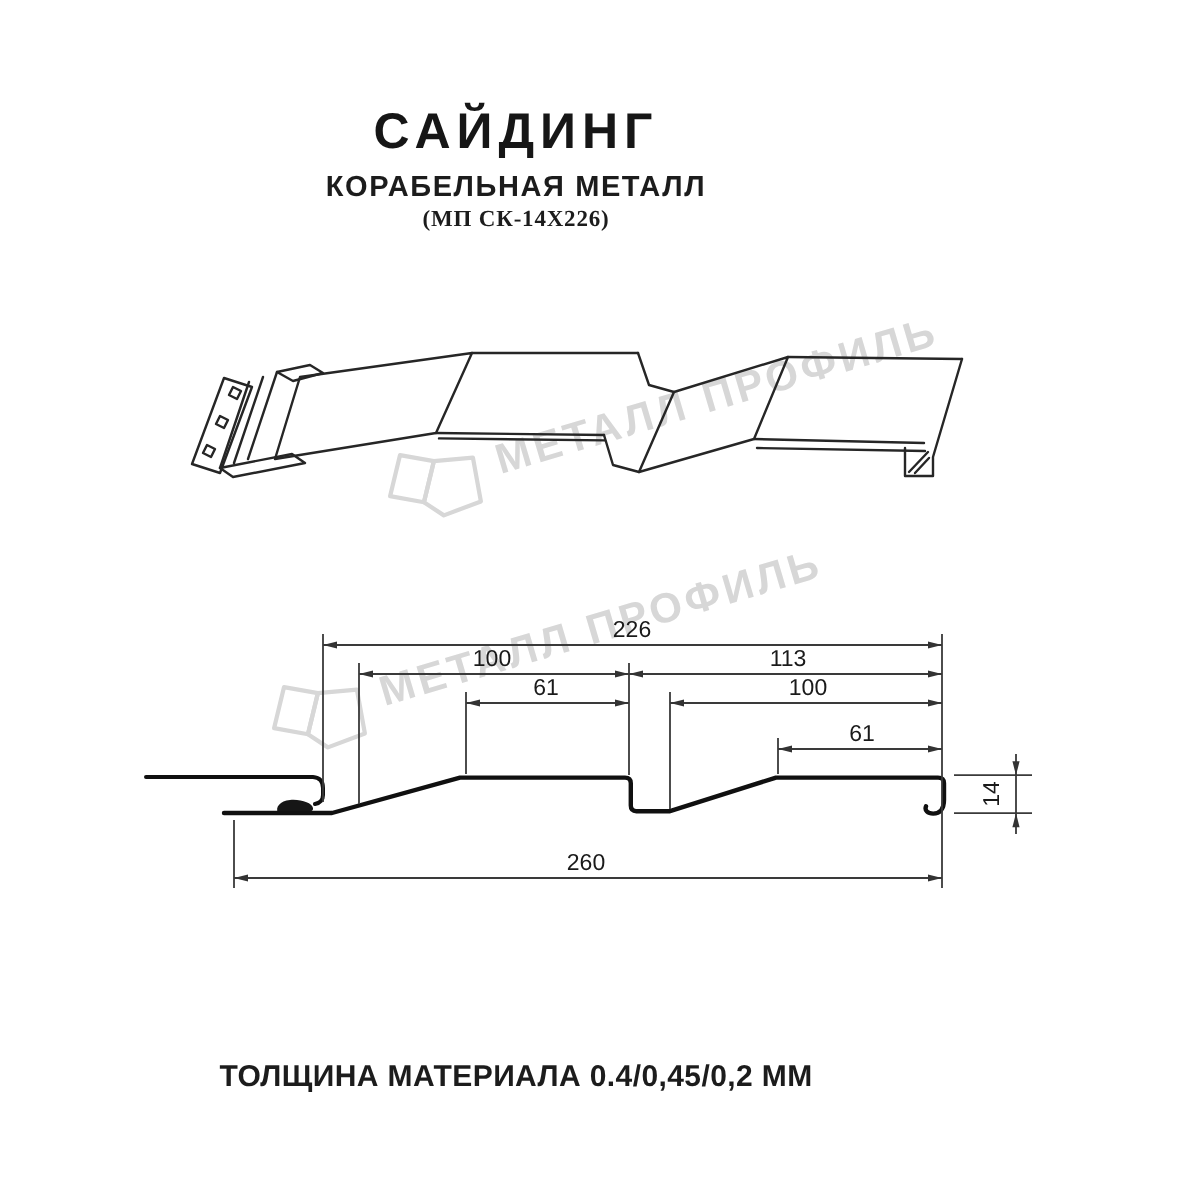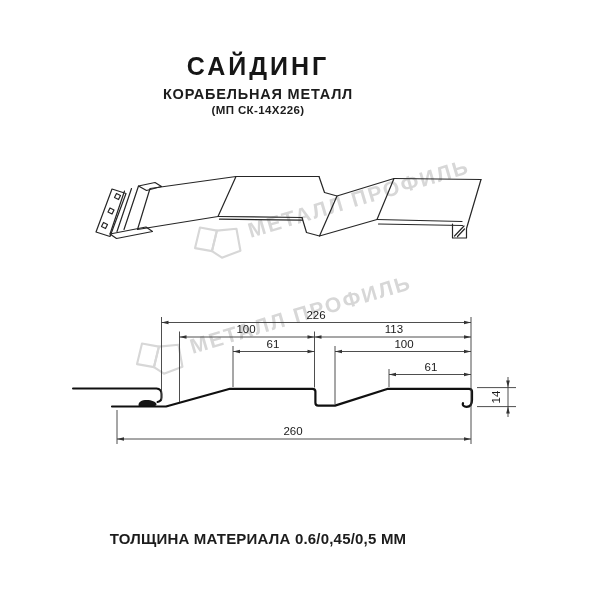--- a/index.html
+++ b/index.html
@@ -3,21 +3,21 @@
 <meta charset="utf-8">
 <style>
   html,body{margin:0;padding:0;background:#ffffff;}
   .stage{
     position:relative;width:516px;height:600px;background:#ffffff;overflow:hidden;
     font-family:"Liberation Sans",sans-serif;color:#1a1a1a;
   }
   .center-text{position:absolute;left:0;right:0;text-align:center;}
   .title{top:52px;font-size:25px;font-weight:700;letter-spacing:3px;color:#161616;}
   .subtitle{top:86px;font-size:14.5px;font-weight:700;letter-spacing:0.8px;color:#1c1c1c;}
-  .model{top:104px;font-size:11.5px;font-weight:700;letter-spacing:0.4px;color:#1c1c1c;}
+  .model{top:104px;font-size:11.5px;font-weight:700;letter-spacing:0.4px;color:#1c1c1c;font-family:Liberation Serif, serif;}
   .footer-note{top:530px;font-size:15px;font-weight:700;letter-spacing:0.2px;color:#1c1c1c;}
   .wm{
     position:absolute;display:flex;align-items:center;gap:9px;height:40px;width:320px;
     transform:rotate(-16.5deg);transform-origin:0 50%;pointer-events:none;
   }
   .wm-text{
     font-size:21px;font-weight:700;letter-spacing:2px;color:#d7d7d7;white-space:nowrap;
   }
   .wm1{left:192px;top:228px;}
   .wm2{left:134px;top:344px;}
@@ -107,15 +107,15 @@
       <text class="dim-label" x="246" y="333">100</text>
       <text class="dim-label" x="394" y="333">113</text>
       <text class="dim-label" x="273" y="347.5">61</text>
       <text class="dim-label" x="404" y="347.5">100</text>
       <text class="dim-label" x="431" y="370.5">61</text>
       <text class="dim-label" x="293" y="435">260</text>
       <text class="dim-label" x="499.5" y="397" transform="rotate(-90 499.5 397)">14</text>
     </g>
   </svg>
 
-  <div class="center-text footer-note">ТОЛЩИНА МАТЕРИАЛА 0.6/0,45/0,5 ММ</div>
+  <div class="center-text footer-note">ТОЛЩИНА МАТЕРИАЛА 0.4/0,45/0,2 ММ</div>
 
 </div>
 
 </body></html>

